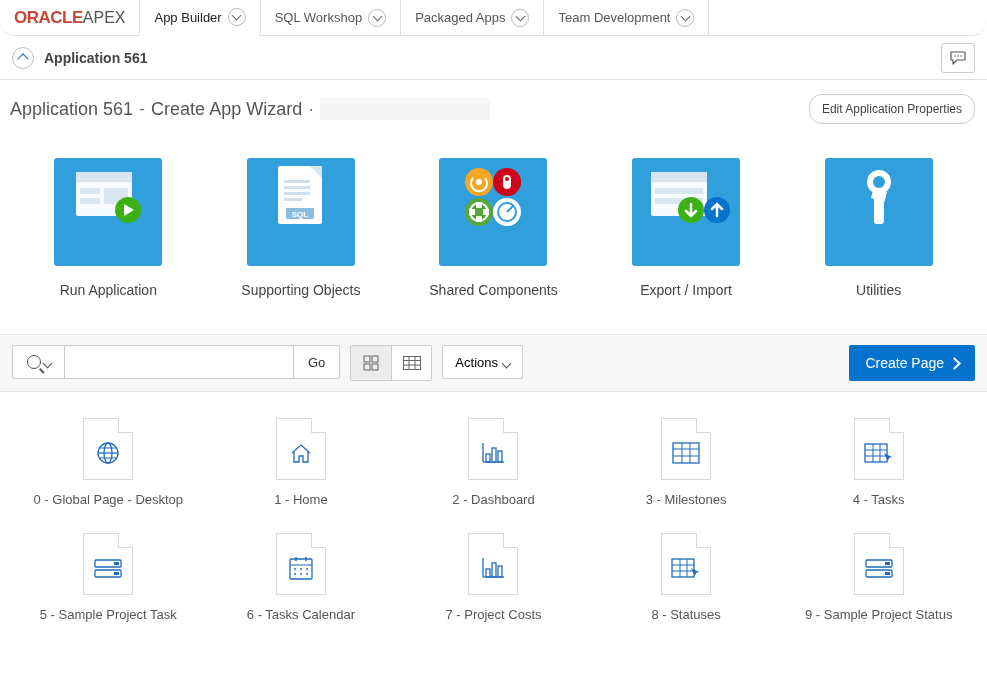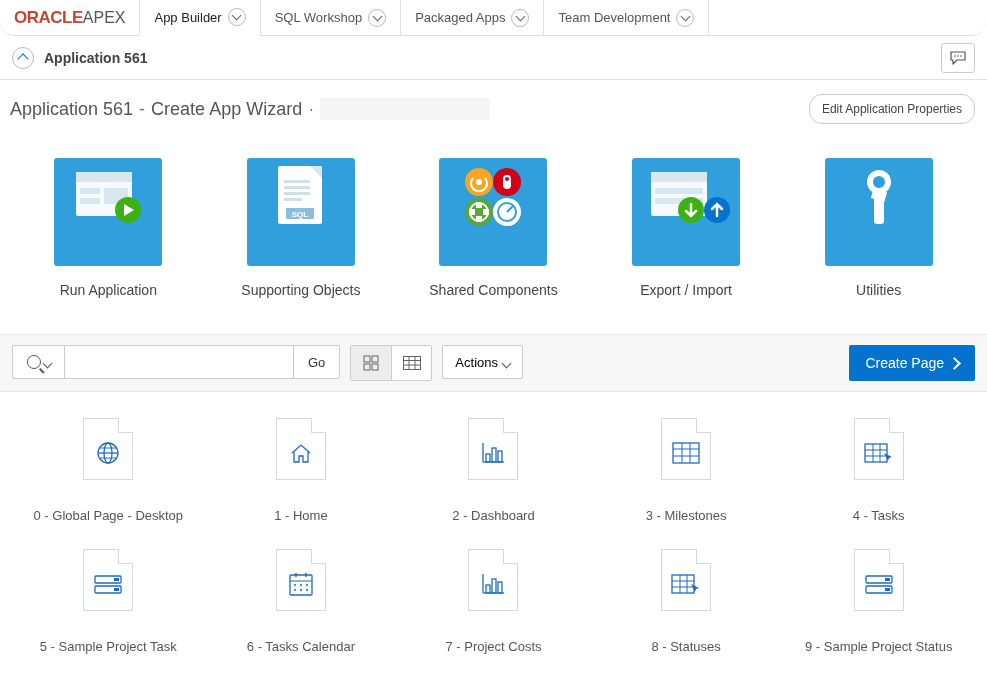--- a/index.html
+++ b/index.html
@@ -40,21 +40,21 @@
 .view-btn + .view-btn { border-left:1px solid #ccc;}
 .actions-btn { height:34px; padding: 0 12px; border:1px solid #ccc; background:#fff; cursor:pointer; margin-left:10px; display:flex; align-items:center; gap:5px; font-size:13px; border-radius:2px;}
 .spacer { flex:1; }
 .create-btn { height:36px; padding:4px 16px; background:#0572ce; color:#fff; border:none; cursor:pointer; display:flex; align-items:center; gap:6px; font-size:14px; font-weight:500; border-radius:2px;}
 .create-btn .chev-r::after { content:""; width:7px; height:7px; border-right:2px solid #fff; border-top:2px solid #fff; transform:rotate(45deg); display:inline-block;}
 .page-grid { display:grid; grid-template-columns: repeat(5, 1fr); padding: 26px 12px; gap: 26px 0; }
 .page-item { display:flex; flex-direction:column; align-items:center; cursor:pointer; }
 .page-icon-wrap { width:50px; height:62px; position:relative; display:flex; align-items:center; justify-content:center; }
 .doc-back { position:absolute; inset:0; border:1px solid #d8d8d8; background:#fff;}
 .doc-back::before { content:""; position:absolute; top:-1px; right:-1px; width:14px; height:14px; background:#fff; border-left:1px solid #d8d8d8; border-bottom:1px solid #d8d8d8; }
-.page-label { margin-top:28px; font-size:13px; color:#555; text-align:center;}
+.page-label { margin-top:12px; font-size:13px; color:#555; text-align:center;}
 svg { overflow: visible; }
 .chev-small::after { content:""; width:6px; height:6px; border-right:1px solid #555; border-bottom:1px solid #555; transform:rotate(45deg); display:inline-block; margin-top:-3px;}
 </style>
 </head>
 <body>
 
 <div class="topbar">
   <div class="logo">
     <span class="logo-oracle">ORACLE</span>
     <span class="logo-apex">APEX</span>

